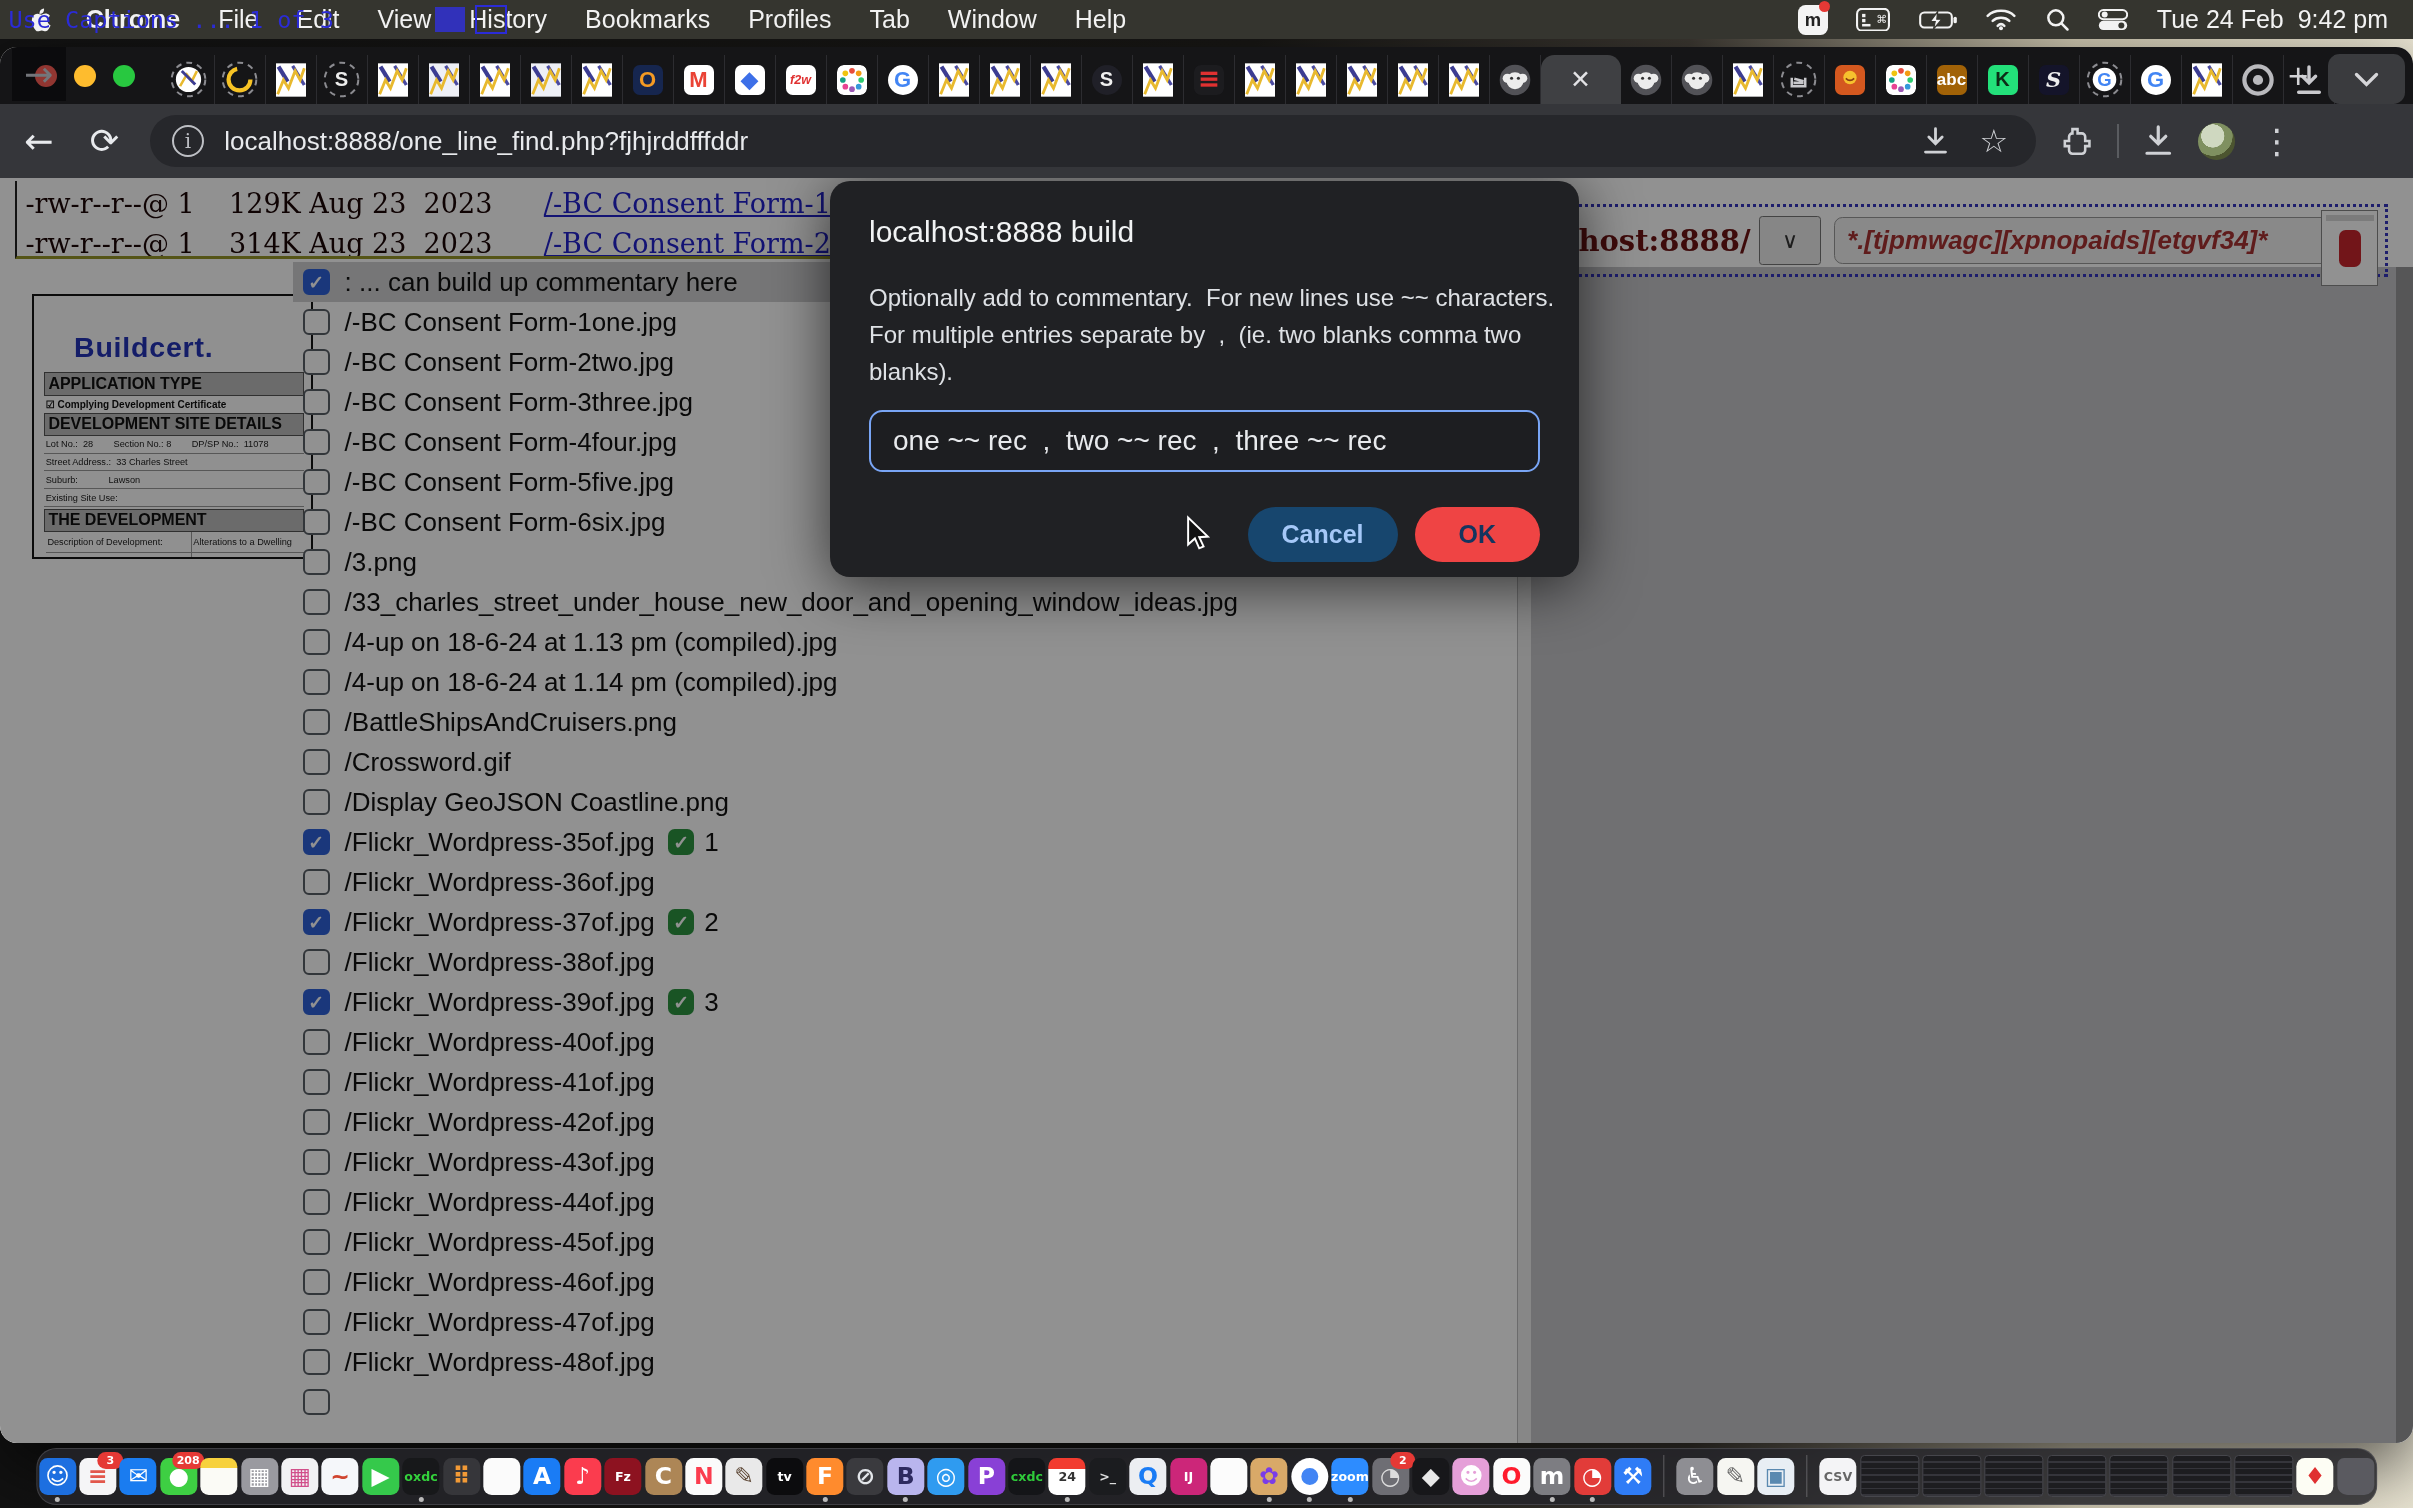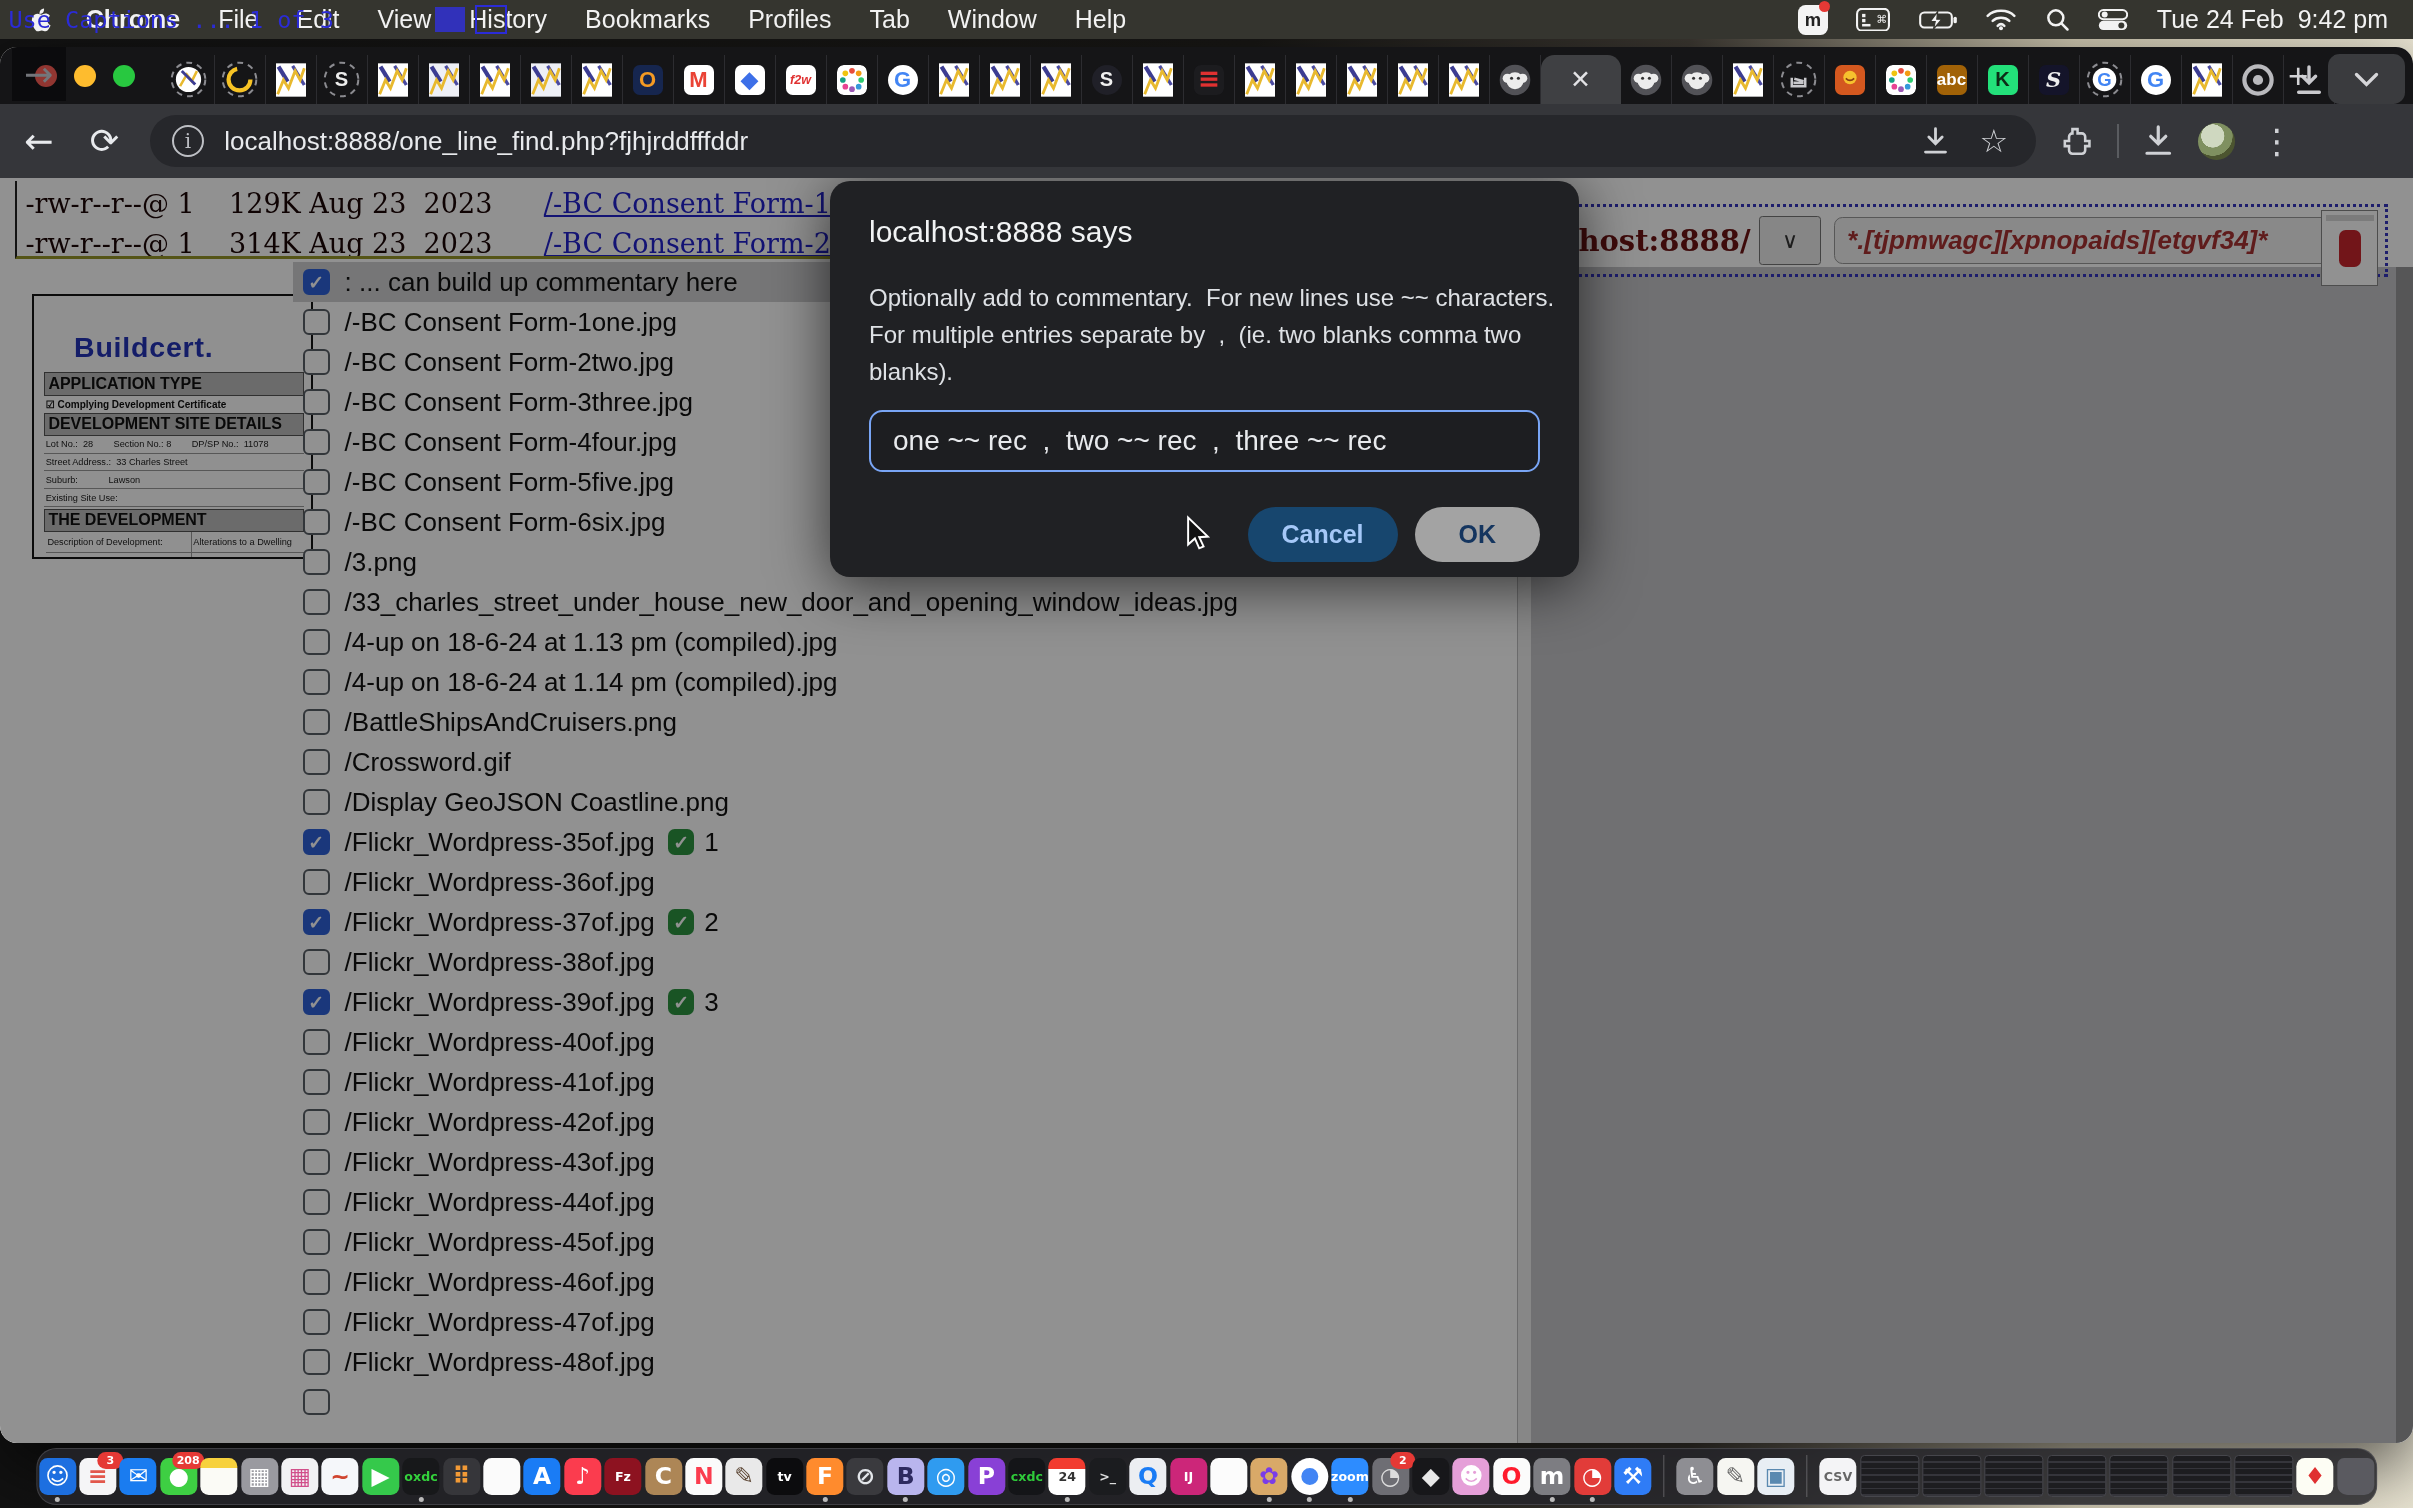--- a/index.html
+++ b/index.html
@@ -112,21 +112,21 @@
     box-shadow:0 8.4px 59px rgba(0,0,0,.65);color:#e8eaed;padding:34px 39px 0 39px;box-sizing:border-box;z-index:5;}
   .dlg-title{font-size:30px;font-weight:400;color:#f1f3f4;}
   .dlg-body{margin-top:30px;font-size:24px;color:#dee1e5;line-height:37px;}
   .dlg-body div{white-space:pre;}
   .dlg-input{margin-top:20px;width:100%;height:62px;box-sizing:border-box;border:2.5px solid #79a5f5;border-radius:13.4px;
     background:#1d1e21;display:flex;align-items:center;padding-left:22px;font-size:28px;color:#e8eaed;white-space:pre;}
   .dlg-btns{margin-top:35px;display:flex;justify-content:flex-end;gap:17px;}
   .btn{height:55px;border-radius:28px;display:flex;align-items:center;justify-content:center;
     font-size:25px;font-weight:bold;padding:0 34px;}
   .btn.cancel{background:#17466e;color:#a5c8f8;}
-  .btn.ok{background:#a3a3a3;color:#14355f;padding:0 44px;}
+  .btn.ok{background:#ef4444;color:#14355f;padding:0 44px;}
   .cursor{position:absolute;left:1183px;top:337px;z-index:6;}
   
   .dock{position:absolute;left:50%;transform:translateX(-50%);bottom:3.4px;height:55px;width:2326px;
     background:rgba(38,38,42,.85);border:0.8px solid rgba(120,120,125,.35);border-radius:20px;z-index:30;
     display:flex;align-items:center;justify-content:center;gap:3.4px;padding:0 6.7px;}
   .ditem{position:relative;width:37px;height:37px;border-radius:8.4px;display:flex;align-items:center;
     justify-content:center;font-size:23.5px;font-weight:bold;flex:0 0 auto;font-family:"DejaVu Sans",sans-serif;}
   .ditem.small{font-size:12.6px;letter-spacing:0;}
   .ditem .badge{position:absolute;top:-5.9px;right:-6.7px;min-width:17px;height:17px;border-radius:9.2px;background:#e53935;
     color:#fff;font-size:11px;display:flex;align-items:center;justify-content:center;padding:0 4.2px;font-weight:bold;}
@@ -698,21 +698,21 @@
           </div>
           <div class="frow">
             <div class="cb"></div>
             <span></span>
           </div>
         </div>
 
       <div class="dim"></div>
 
       <div class="dialog">
-        <div class="dlg-title">localhost:8888 says</div>
+        <div class="dlg-title">localhost:8888 build</div>
         <div class="dlg-body">
           <div>Optionally add to commentary.  For new lines use ~~ characters.</div>
           <div>For multiple entries separate by  ,  (ie. two blanks comma two</div>
           <div>blanks).</div>
         </div>
         <div class="dlg-input">one ~~ rec  ,  two ~~ rec  ,  three ~~ rec</div>
         <div class="dlg-btns">
           <div class="btn cancel">Cancel</div>
           <div class="btn ok">OK</div>
         </div>

